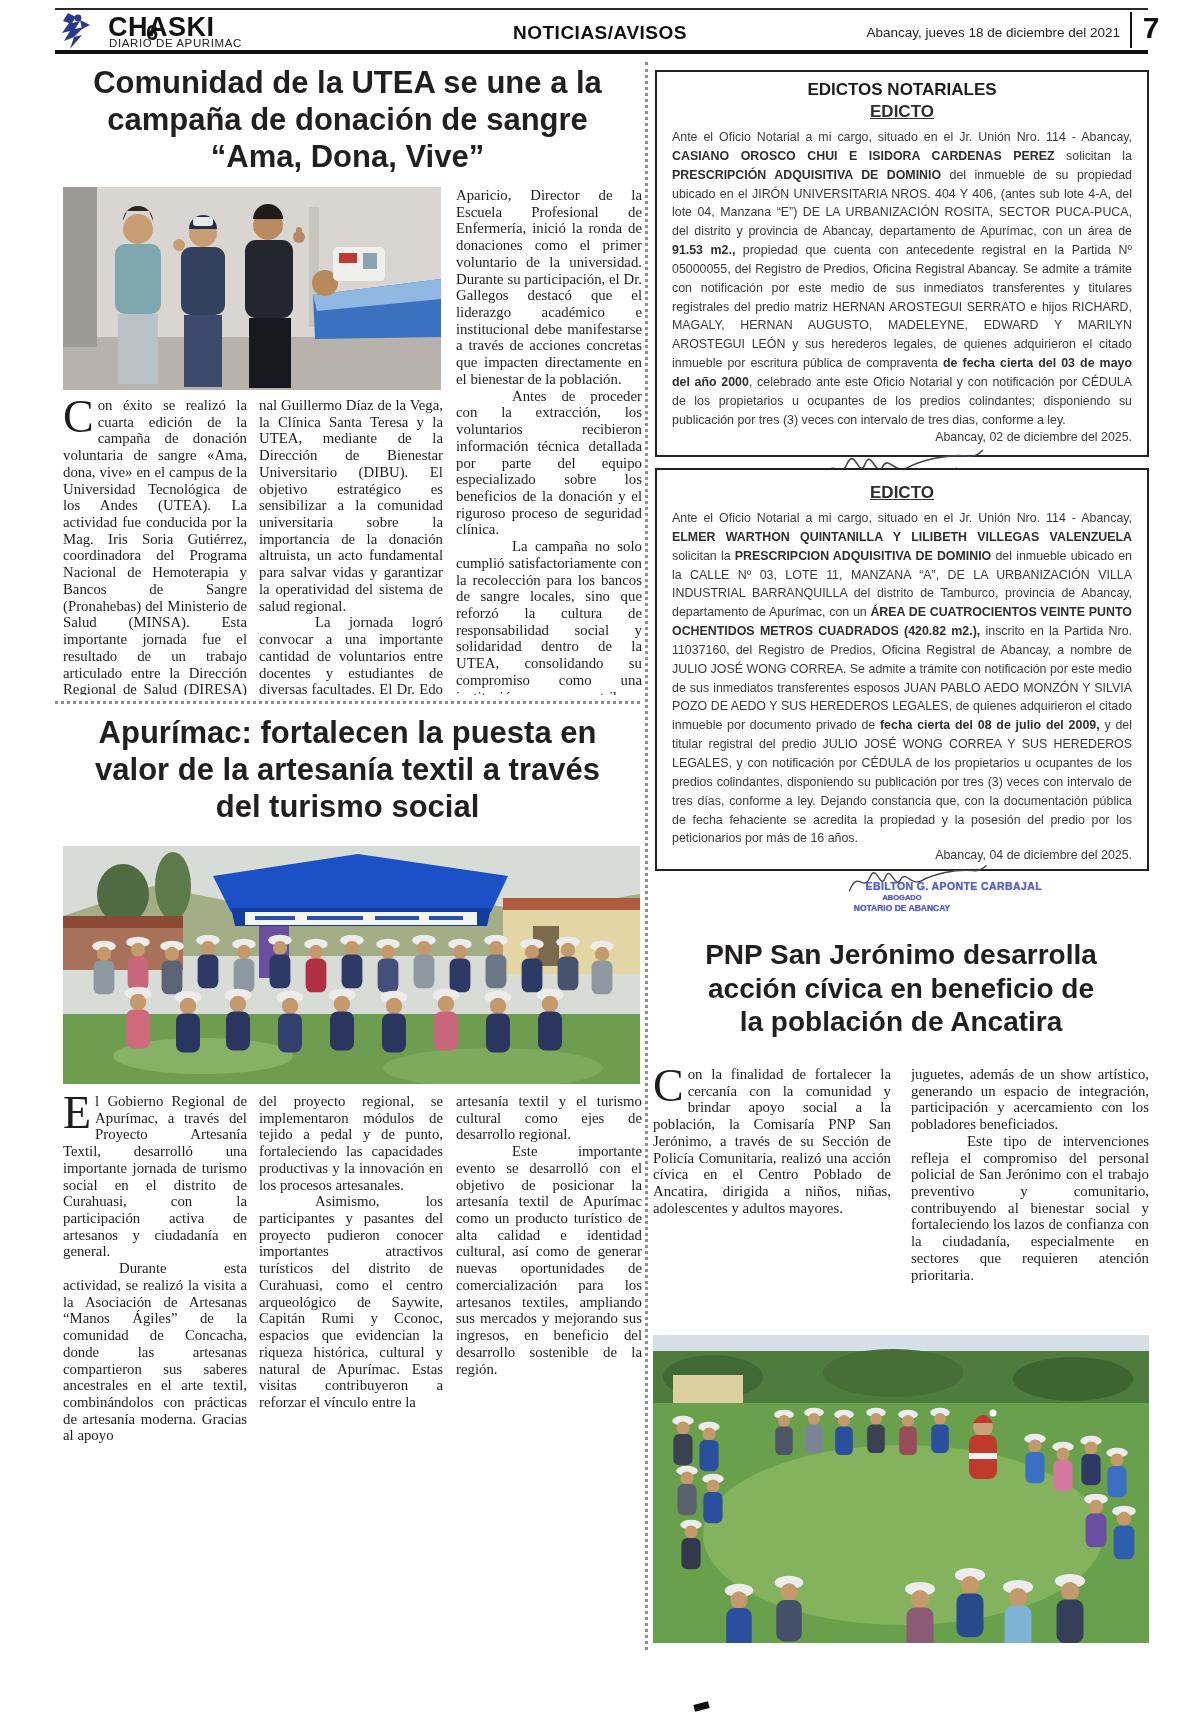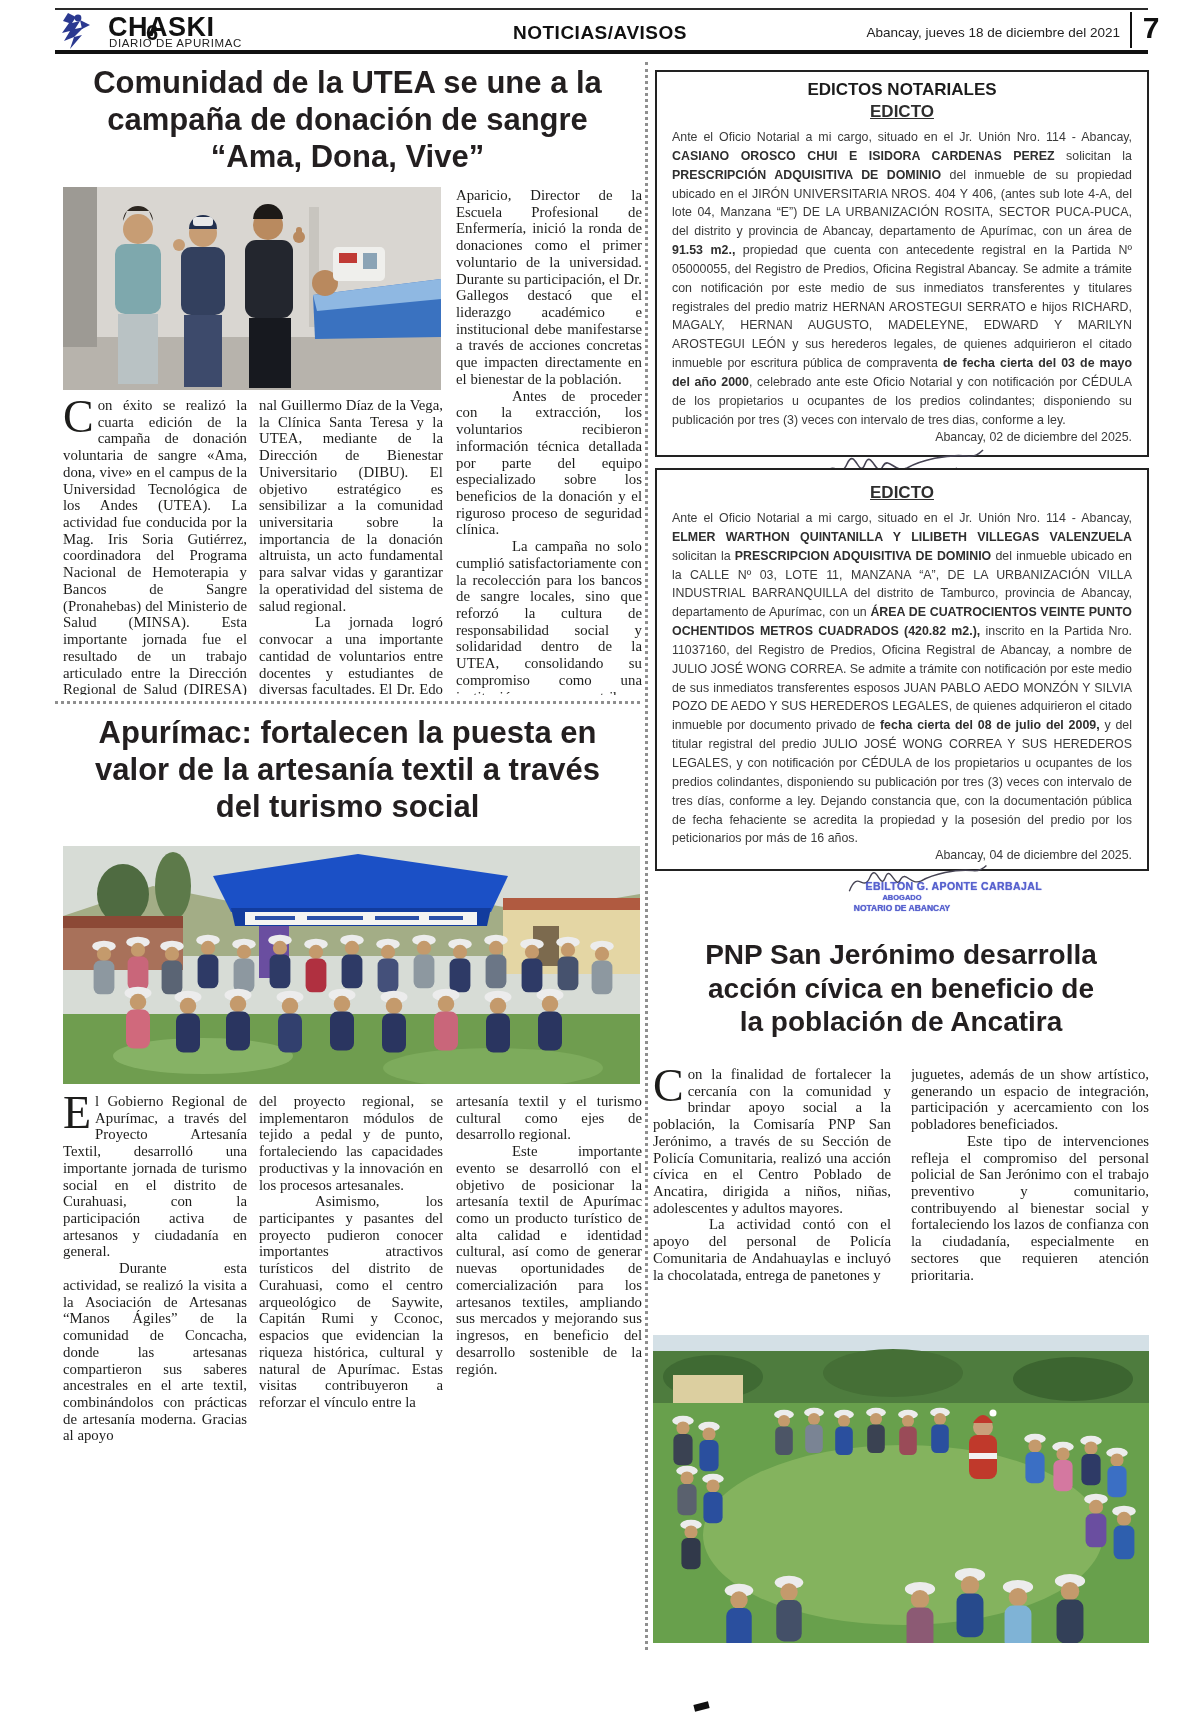--- a/index.html
+++ b/index.html
@@ -246,21 +246,20 @@
 
   <div class="abs headline h3a" style="left:653px;top:938px;width:496px;">
     <div>PNP San Jerónimo desarrolla</div>
     <div>acción cívica en beneficio de</div>
     <div>la población de Ancatira</div>
   </div>
 
   <div class="abs" style="left:653px;top:1066px;width:496px;height:262px;">
     <div class="ncol" style="left:0;top:0;width:238px;height:260px;">
       <p><span class="dropcap">C</span><span>on la finalidad de fortalecer la cercanía con la comunidad y brindar apoyo social a la población, la Comisaría PNP San Jerónimo, a través de su Sección de Policía Comunitaria, realizó una acción cívica en el Centro Poblado de Ancatira, dirigida a niños, niñas, adolescentes y adultos mayores.</span></p>
-      <p class="ind">La actividad contó con el apoyo del personal de Policía Comunitaria de Andahuaylas e incluyó la chocolatada, entrega de panetones y</p>
     </div>
     <div class="ncol" style="left:258px;top:0;width:238px;height:260px;">
       <p>juguetes, además de un show artístico, generando un espacio de integración, participación y acercamiento con los pobladores beneficiados.</p>
       <p class="ind">Este tipo de intervenciones refleja el compromiso del personal policial de San Jerónimo con el trabajo preventivo y comunitario, contribuyendo al bienestar social y fortaleciendo los lazos de confianza con la ciudadanía, especialmente en sectores que requieren atención prioritaria.</p>
     </div>
   </div>
 
   <div class="abs" style="left:653px;top:1335px;width:496px;height:308px;">
     <svg width="496" height="308" viewBox="0 0 496 308" class="photo">
       <rect width="496" height="308" fill="#68a04c"></rect>

